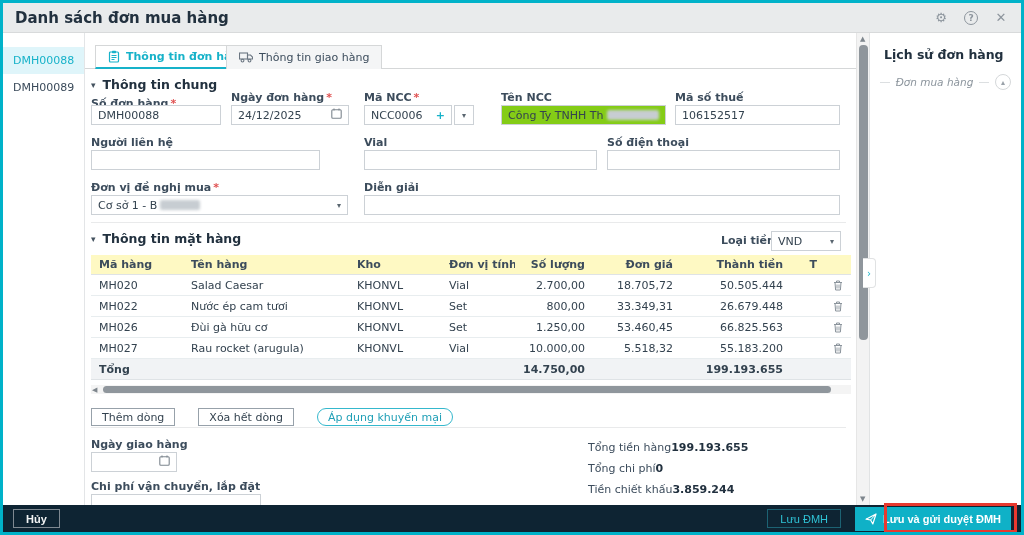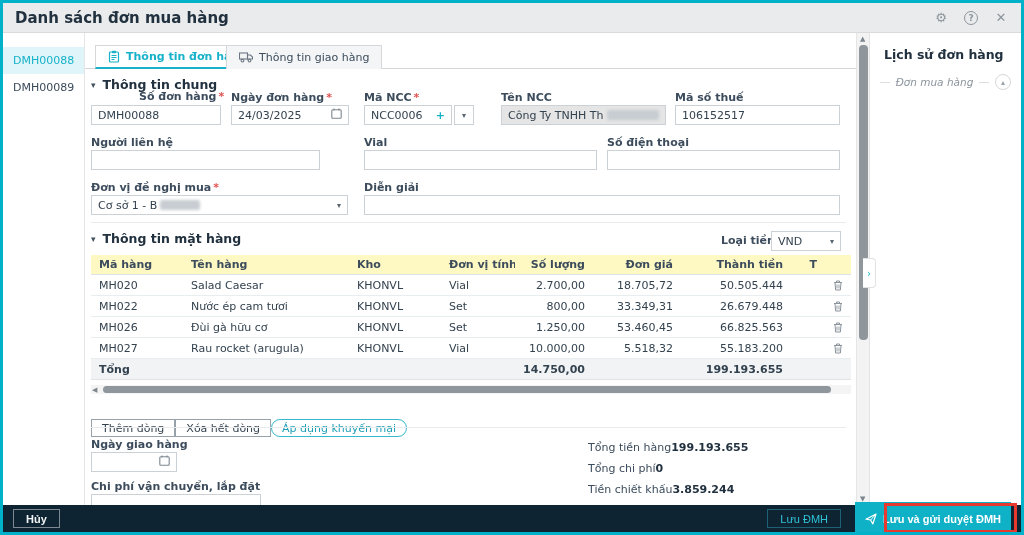--- a/index.html
+++ b/index.html
@@ -69,21 +69,21 @@
   .rp-divlbl { font-size:10.5px; font-style:italic; color:#8b949c; white-space:nowrap; }
   .rp-collapse { width:16px; height:16px; border:1px solid #d5d8da; border-radius:50%; color:#9aa2a9; font-size:8px; display:flex; align-items:center; justify-content:center; cursor:pointer; background:#fff; }
   .rp-empty { margin-top:22px; text-align:center; }
   .rp-caption { font-size:11px; color:#3c4c5c; margin-top:8px; }
   .handle { position:absolute; left:860px; top:255px; width:13px; height:30px; background:#fff; border:1px solid #e0e2e3; border-left:none; border-radius:0 4px 4px 0; display:flex; align-items:center; justify-content:center; color:#17b2c9; font-size:10px; cursor:pointer; z-index:5; }
 
   
   .footer { position:absolute; left:0; right:0; bottom:0; height:27px; background:#0e2433; display:flex; align-items:center; padding:0 10px; }
   .fbtn-cancel { border:1px solid #7e8891; color:#f2f4f5; background:transparent; font-size:11px; font-weight:bold; height:19px; padding:0 12px; cursor:pointer; }
   .fbtn-save { border:1px solid #1c6273; color:#2fc3d6; background:transparent; font-size:11px; height:19px; padding:0 12px; margin-left:auto; cursor:pointer; }
-  .fbtn-send { border:none; background:#0fb1c7; color:#fff; font-size:11px; font-weight:bold; height:34px; padding:7px 10px; margin-left:14px; display:flex; align-items:center; gap:6px; cursor:pointer; }
+  .fbtn-send { border:none; background:#0fb1c7; color:#fff; font-size:11px; font-weight:bold; height:24px; padding:7px 10px; margin-left:14px; display:flex; align-items:center; gap:6px; cursor:pointer; }
   .hl-red { position:absolute; right:4px; bottom:-1px; width:133px; height:30px; border:3px solid #e8392f; pointer-events:none; z-index:9; }
 </style>
 </head>
 <body>
 
 <div class="window">
 
   <div class="titlebar">
     <div class="title">Danh sách đơn mua hàng</div>
     <div class="tb-icons">
@@ -122,46 +122,46 @@
           </svg>
         <span>Thông tin giao hàng</span>
       </div>
     </div>
 
     <div class="abs section-head" style="left:6px; top:44px;">
       <span class="caret">▾</span>
       <span>Thông tin chung</span>
     </div>
 
-    <div class="abs lbl" style="left:6px; top:57px;margin-left:48px;"><span>Số đơn hàng</span><span class="req">*</span></div>
+    <div class="abs lbl" style="left:6px; top:64px;"><span>Số đơn hàng</span><span class="req">*</span></div>
     <div class="abs inp" style="left:6px; top:72px; width:130px;">
         <span>DMH00088</span>
       </div>
 
     <div class="abs lbl" style="left:146px; top:58px;"><span>Ngày đơn hàng</span><span class="req">*</span></div>
     <div class="abs inp" style="left:146px; top:72px; width:118px;">
-        <span>24/03/2025</span>
+        <span>24/12/2025</span>
       <span class="cal-ic"><svg width="11" height="11" viewBox="0 0 11 11">
             <rect x="0.8" y="1.8" width="9.4" height="8.4" rx="1" fill="none" stroke="#7d868f" stroke-width="1.1"></rect>
             <line x1="3" y1="0.6" x2="3" y2="2.6" stroke="#7d868f" stroke-width="1.1"></line>
             <line x1="8" y1="0.6" x2="8" y2="2.6" stroke="#7d868f" stroke-width="1.1"></line>
           </svg></span>
     </div>
 
     <div class="abs lbl" style="left:279px; top:58px;"><span>Mã NCC</span><span class="req">*</span></div>
     <div class="abs inp" style="left:279px; top:72px; width:88px;">
         <span>NCC0006</span>
         <span style="margin-left:auto; color:#17b2c9; font-weight:bold;">+</span>
       </div>
     <div class="abs inp" style="left:369px; top:72px; width:20px; justify-content:center;">
         <span class="dd-caret" style="margin:0;">▾</span>
       </div>
 
     <div class="abs lbl" style="left:416px; top:58px;">Tên NCC</div>
-    <div class="abs inp" style="left:416px; top:72px; width:165px; background:#e5e5e5;">
+    <div class="abs inp" style="left:416px; top:72px; width:165px; background:#84cc16;">
         <span>Công Ty TNHH Th</span>
         <span class="redact" style="width:52px;"></span>
       </div>
 
     <div class="abs lbl" style="left:590px; top:58px;">Mã số thuế</div>
     <div class="abs inp" style="left:590px; top:72px; width:165px;">
         <span>106152517</span>
       </div>
 
     <div class="abs lbl" style="left:6px; top:103px;">Người liên hệ</div>
@@ -299,21 +299,21 @@
         <div class="cell"></div>
           <div class="cell"></div>
       </div>
     </div>
 
     <div class="hscroll" style="left:6px; top:352px; width:760px;">
       <span class="sarrow" style="left:1px; top:1px;">◀</span>
       <div class="hthumb" style="width:728px;"></div>
     </div>
 
-    <div class="abs" style="left:6px; top:386px; display:flex; gap:0;">
+    <div class="abs" style="left:6px; top:375px; display:flex; gap:23px;">
       <div class="btn">Thêm dòng</div>
       <div class="btn">Xóa hết dòng</div>
       <div class="btn promo">Áp dụng khuyến mại</div>
     </div>
 
     <div class="divider" style="top:394px;"></div>
 
     <div class="abs lbl" style="left:6px; top:405px;">Ngày giao hàng</div>
     <div class="abs inp" style="left:6px; top:419px; width:86px;">
         <span></span>

